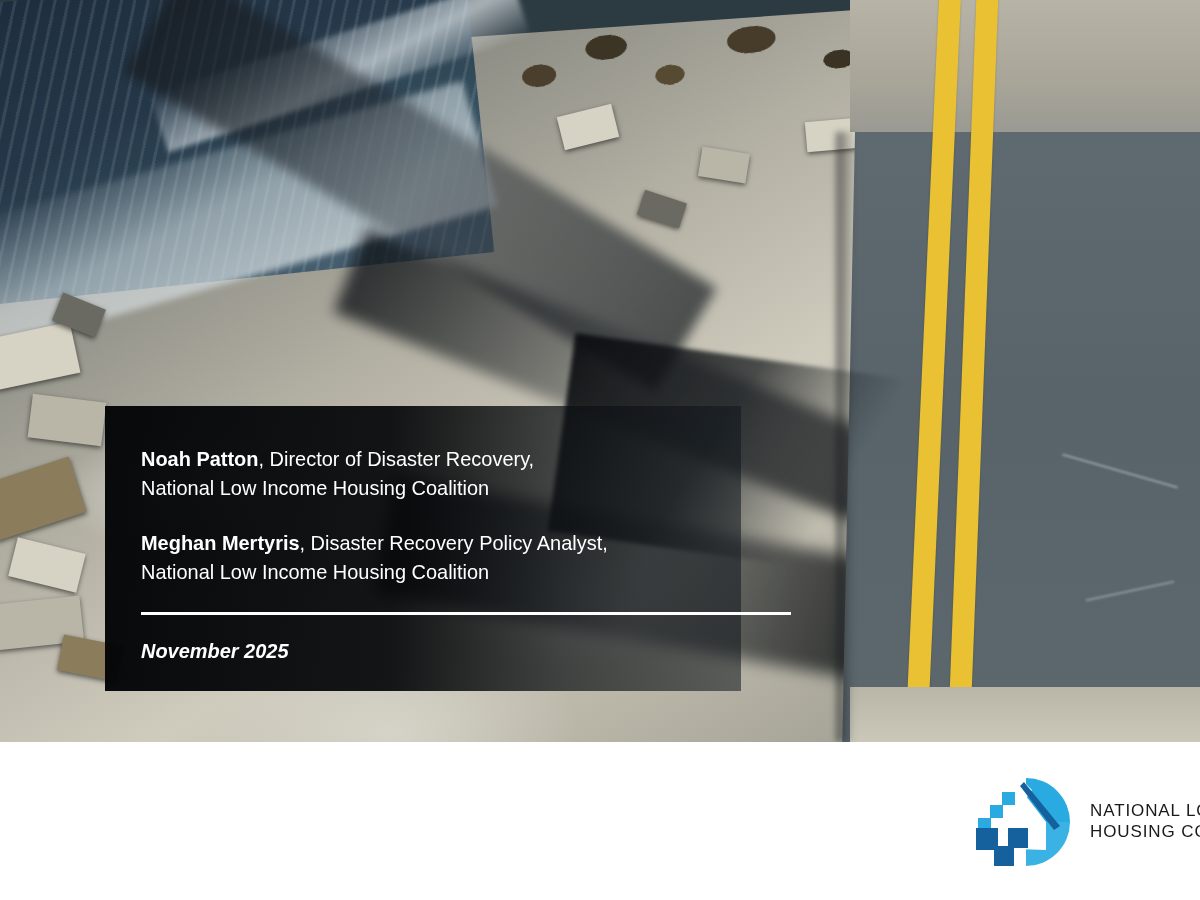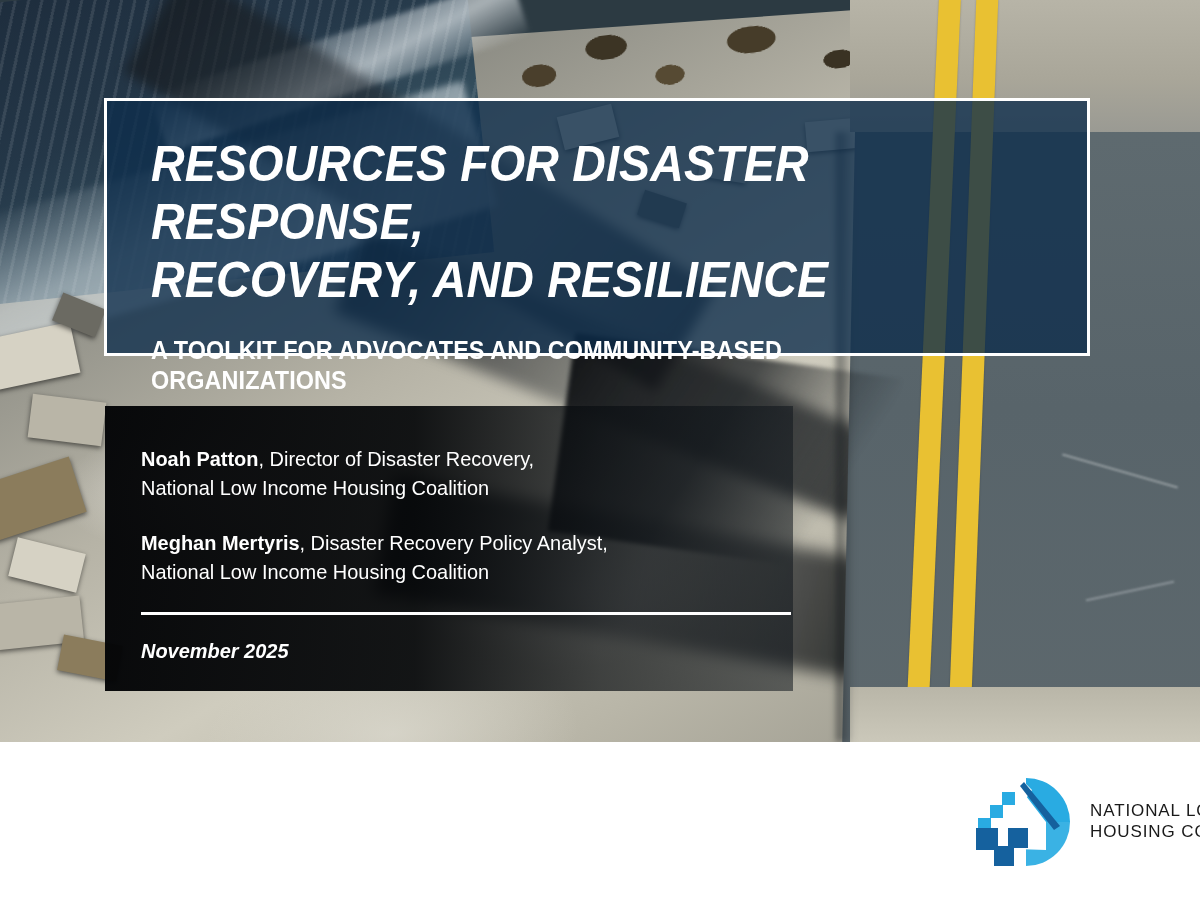--- a/index.html
+++ b/index.html
@@ -142,21 +142,21 @@
     color:#ffffff;
     font-family:"Liberation Sans", sans-serif;
     font-weight:700;font-style:normal;
     font-size:26px;line-height:30px;
     letter-spacing:.1px;
     transform:scaleX(.90);transform-origin:left center;
   }
 
   
   .author-block{
-    position:absolute;left:105px;top:406px;width:688px;height:285px;
+    position:absolute;left:105px;top:406px;width:636px;height:285px;
     background:linear-gradient(90deg, rgba(3,4,6,.97) 0%, rgba(5,7,9,.93) 45%, rgba(10,14,18,.70) 72%, rgba(16,22,28,.55) 100%);
     box-sizing:border-box;
     padding:38px 0 0 36px;
   }
   .byline{
     color:#ffffff;
     font-family:"Liberation Sans", sans-serif;
     font-size:21px;line-height:29px;
     transform:scaleX(.95);transform-origin:left center;
     margin-bottom:26px;
@@ -226,25 +226,20 @@
     <div class="road"></div>
     <div class="road-top-shoulder"></div>
     <div class="yellow-line yline-a"></div>
     <div class="yellow-line yline-b"></div>
     <div class="road-bottom-shoulder"></div>
     <div class="road-crack"></div>
     <div class="road-crack2"></div>
     <div class="road-edge-dark"></div>
     <div class="slab-break"></div>
 
-    <div class="title-banner">
-      <h1>RESOURCES FOR DISASTER RESPONSE,
-RECOVERY, AND RESILIENCE</h1>
-      <h2>A TOOLKIT FOR ADVOCATES AND COMMUNITY-BASED ORGANIZATIONS</h2>
-    </div>
 
     <div class="author-block">
 
       <div class="byline">
         <span class="nm">Noah Patton</span><span class="rl">, Director of Disaster Recovery,</span>
         <span class="org">National Low Income Housing Coalition</span>
       </div>
 
       <div class="byline">
         <span class="nm">Meghan Mertyris</span><span class="rl">, Disaster Recovery Policy Analyst,</span>

